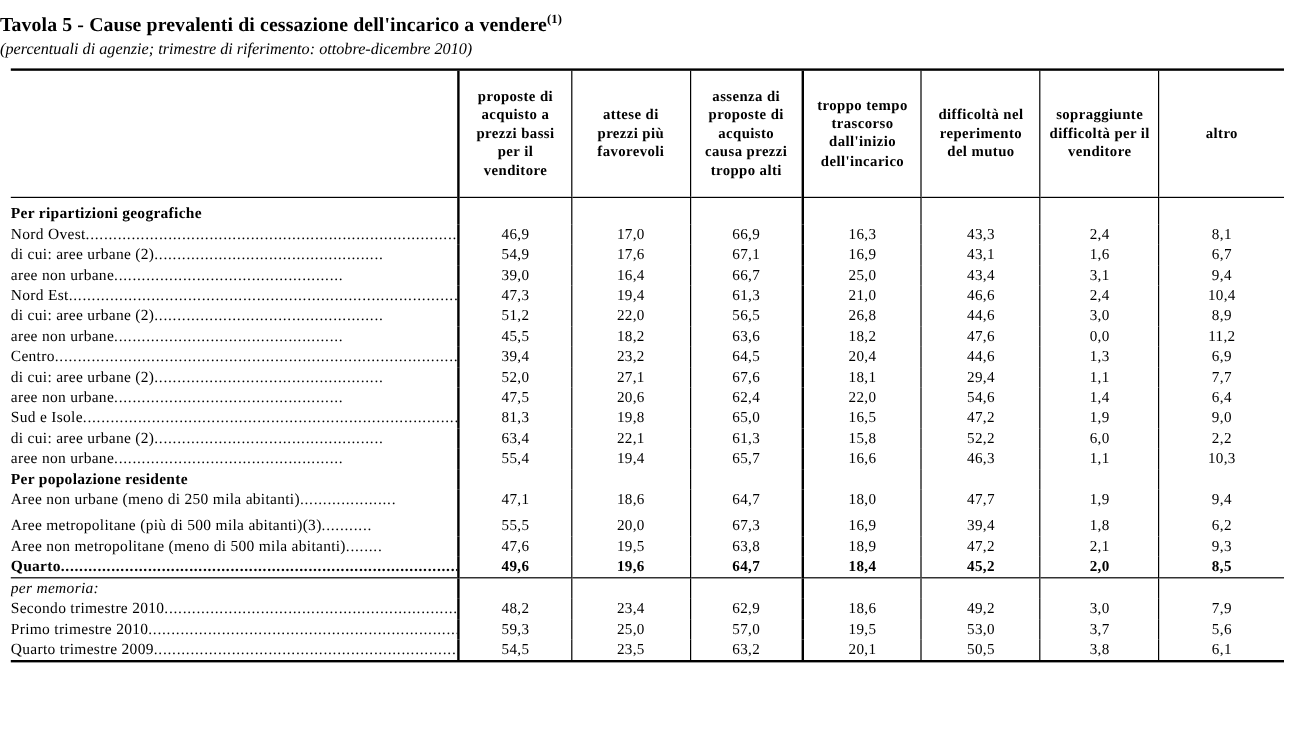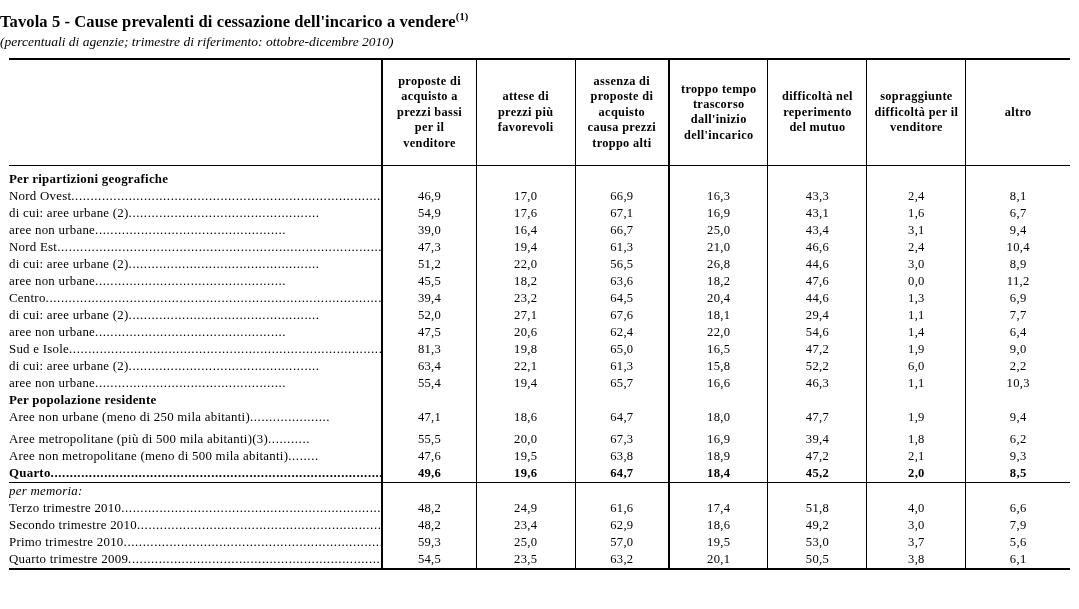--- a/index.html
+++ b/index.html
@@ -391,30 +391,20 @@
             <td class="lbl indent0 ital"><span>per memoria:</span></td>
             <td class="num vthick"></td>
             <td class="num vthin"></td>
             <td class="num vthin"></td>
             <td class="num vthick"></td>
             <td class="num vthin"></td>
             <td class="num vthin"></td>
             <td class="num vthin"></td>
           </tr>
           <tr>
-            <td class="lbl indent0"><span>Terzo trimestre 2010</span><span class="dots">....................................................................</span></td>
-            <td class="num vthick">48,2</td>
-            <td class="num vthin">24,9</td>
-            <td class="num vthin">61,6</td>
-            <td class="num vthick">17,4</td>
-            <td class="num vthin">51,8</td>
-            <td class="num vthin">4,0</td>
-            <td class="num vthin">6,6</td>
-          </tr>
-          <tr>
             <td class="lbl indent0"><span>Secondo trimestre 2010</span><span class="dots">.................................................................</span></td>
             <td class="num vthick">48,2</td>
             <td class="num vthin">23,4</td>
             <td class="num vthin">62,9</td>
             <td class="num vthick">18,6</td>
             <td class="num vthin">49,2</td>
             <td class="num vthin">3,0</td>
             <td class="num vthin">7,9</td>
           </tr>
           <tr>

